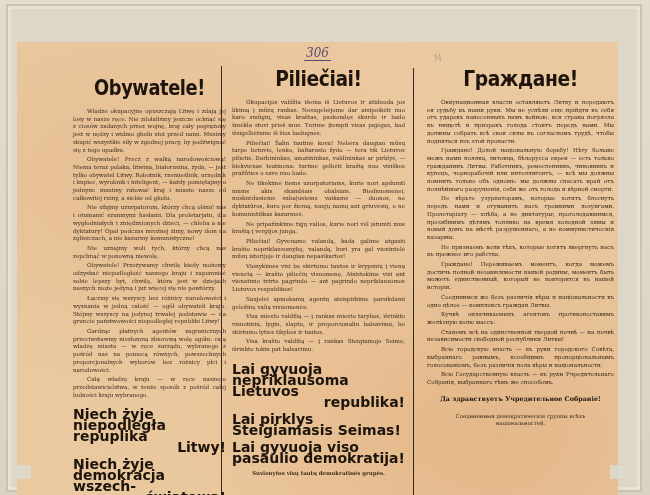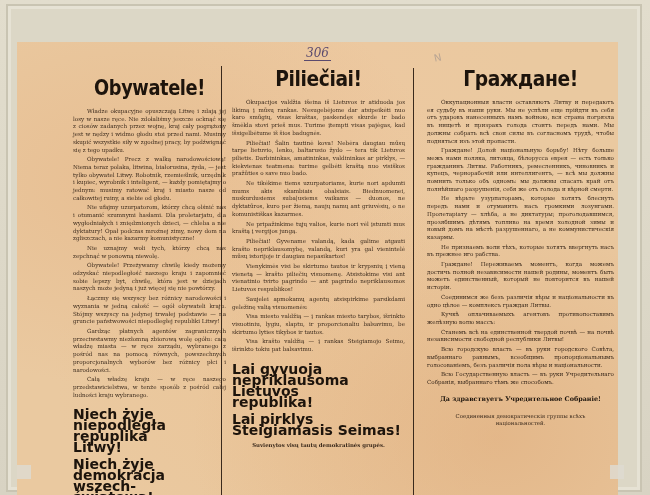--- a/index.html
+++ b/index.html
@@ -64,21 +64,21 @@
   }
   .slogans { margin-top: 10px; }
   .slogan {
     font-family: "DejaVu Sans", sans-serif;
     font-weight: bold;
     font-size: 14px;
     line-height: 11px;
     margin: 0 0 6px 0;
     color: #1d140c;
   }
-  .slogan .cont { display: block; }
+  .slogan .cont { display: block; text-align: right; }
   .col-ru .slogan { font-family: "DejaVu Serif", serif; font-size: 6.4px; line-height: 9px; margin-bottom: 9px; }
   .signature {
     font-size: 5.4px; line-height: 7px; text-align: center; font-weight: bold;
     color: #3b2a1c; margin-top: 4px;
   }
   .ink-number {
     position: absolute; left: 287px; top: 4px;
     font-family: "DejaVu Serif", serif; font-style: italic;
     font-size: 12px; color: #5a4a6e;
     border-bottom: 1px solid #5a4a6e;
@@ -136,20 +136,21 @@
         <p>Ne pripažinkime tųjų valios, kurie nori vėl įstumti mus kraštą į vergijos jungą.</p>
         <p>Piliečiai! Gyvename valandą, kada galime atgauti krašto nepriklausomybę, valandą, kuri yra gal vienintelė mūsų istorijoje ir daugiau nepasikartos!</p>
         <p>Vienykimės visi be skirtumo tautos ir krypsnių į vieną vienetą — krašto piliečių visuomenę. Atsistokime visi ant vienatinio tvirto pagrindo — ant pagrindo nepriklausomos Lietuvos respublikos!</p>
         <p>Saujelei apmokamų agentų atsispirkime parsikdami geležinę valią visuomenės:</p>
         <p>Visa miesto valdžią — į rankas miesto tarybos, išrinkto visuotiniu, lygiu, slaptu, ir proporcionaliu balsavimu, be skirtumo lyties tikybos ir tautos.</p>
         <p>Visa krašto valdžią — į rankas Steigiamojo Seimo, išrinkto tokiu pat balsavimu.</p>
       </div>
       <div class="slogans">
         <div class="slogan"><span>Lai gyvuoja nepriklausoma Lietuvos</span><span class="cont">republika!</span></div>
         <div class="slogan"><span>Lai pirklys Steigiamasis Seimas!</span></div>
+        <div class="slogan"><span>Lai gyvuoja viso pasaulio demokratija!</span></div>
       </div>
       <div class="signature">
         <div>Suvienytos visų tautų demokratinės grupės.</div>
       </div>
     </div>
 
     <div class="col col-ru">
       <div class="title">Граждане!</div>
       <div class="body">
         <p>Оккупационныя власти оставляютъ Литву и передаютъ ея судьбу въ наши руки. Мы не успѣли еще прійдти въ себя отъ ударовъ нанесенныхъ намъ войною, вся страна погрязла въ нищетѣ и призракъ голода стоитъ передъ нами. Мы должны собрать всѣ свои силы въ согласномъ трудѣ, чтобы подняться изъ этой пропасти.</p>

